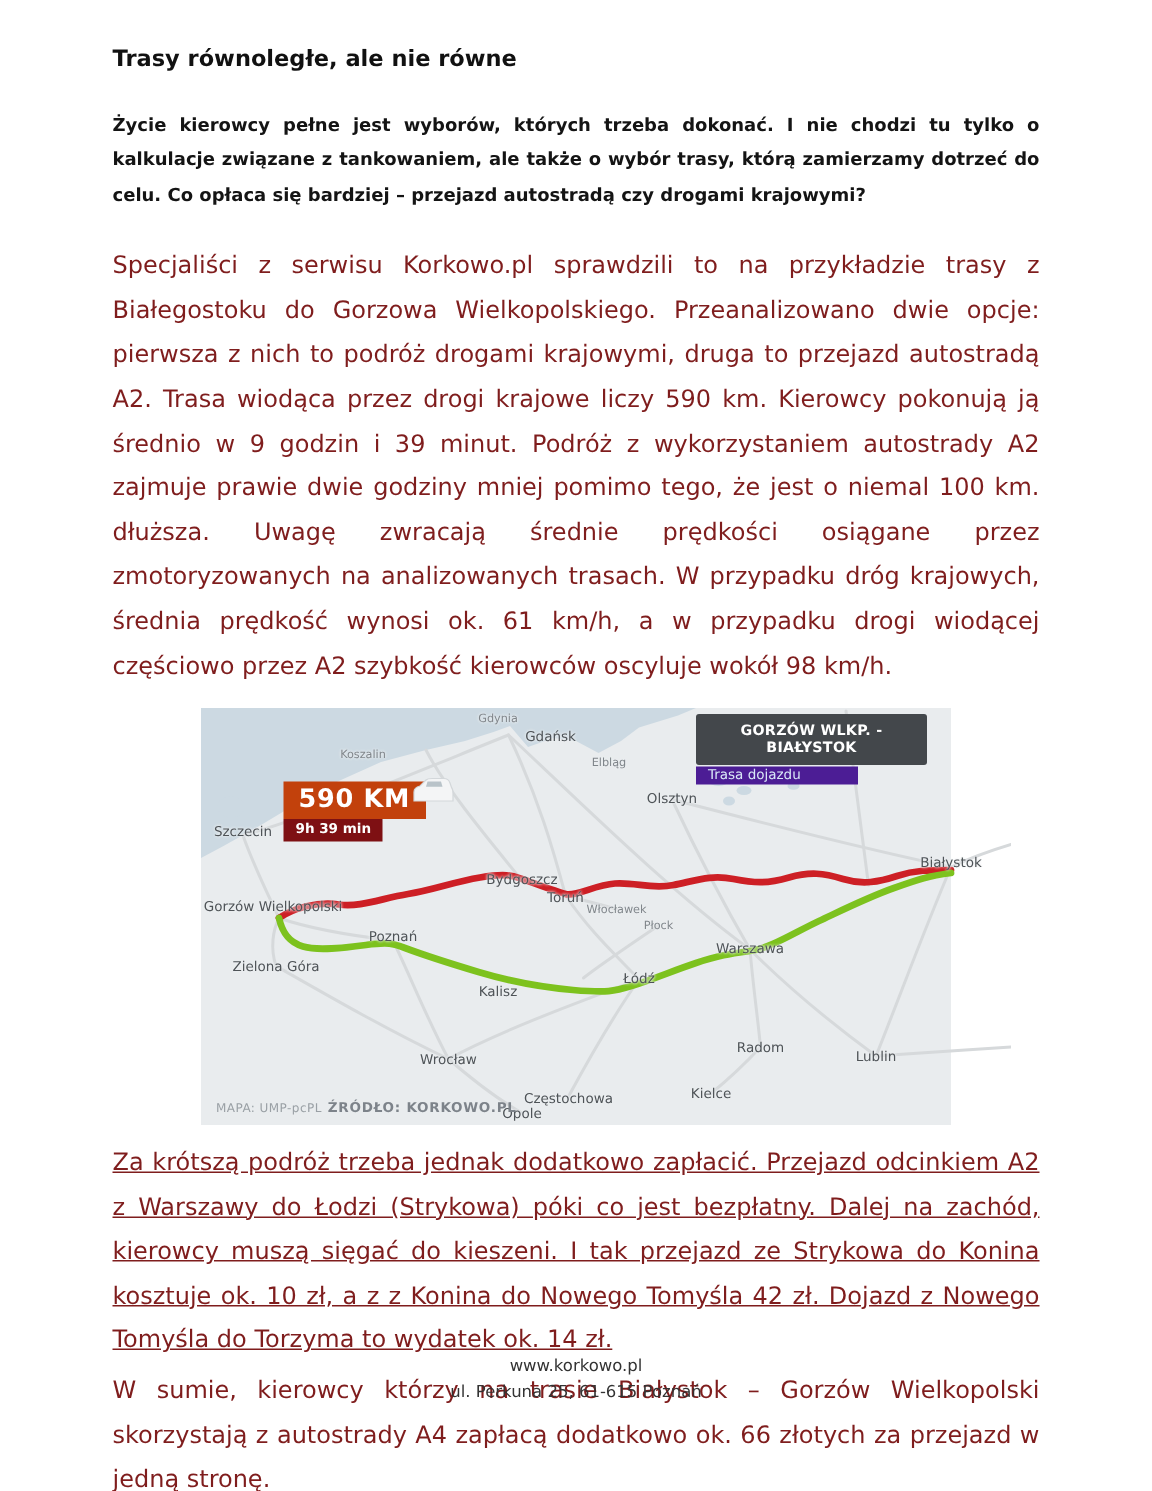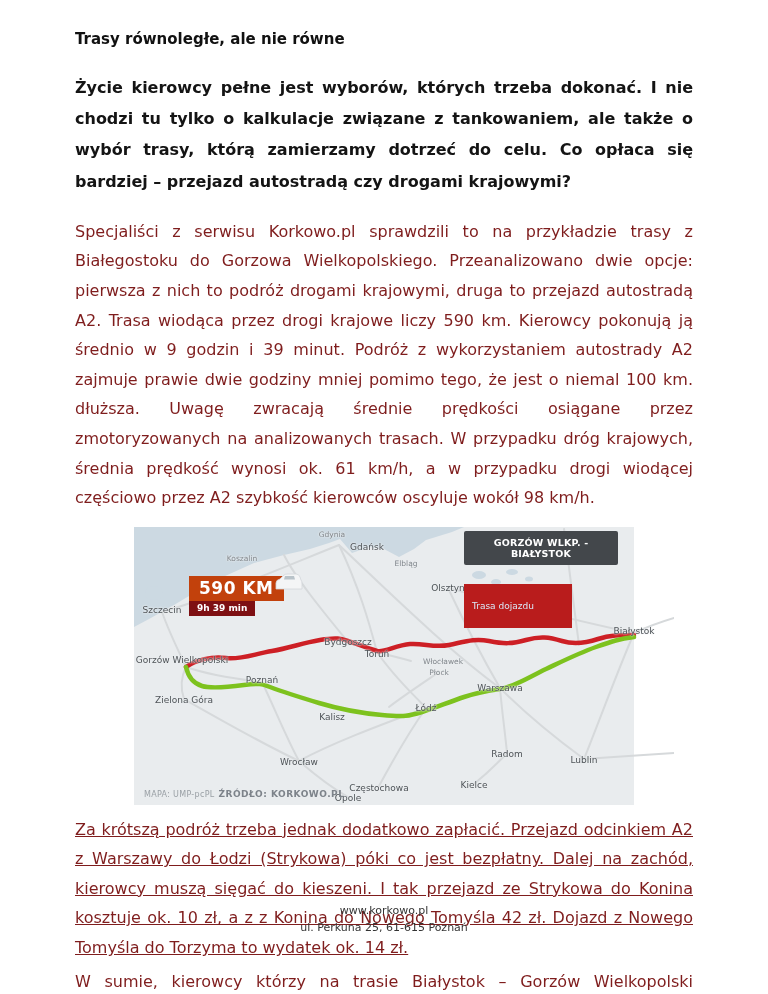--- a/index.html
+++ b/index.html
@@ -22,21 +22,21 @@
     letter-spacing:-0.5px;
   }
   h1.title{
     font-size:15px;
     font-weight:700;
     margin:30px 0 0;
     color:#111;
   }
   p.lead{
     font-weight:700;
-    font-size:16px;
+    font-size:12px;
     line-height:1.95;
     text-align:justify;
     margin:24px 0 16px;
     color:#141414;
   }
   p.body-para{
     font-size:16px;
     line-height:1.85;
     text-align:justify;
     margin:20px 0 0;
@@ -65,23 +65,23 @@
   .city.sm{font-size:7.5px;color:#80868b;}
 
   .map-head{position:absolute;top:4px;right:16px;width:154px;z-index:5;}
   .map-head .t{
     background:#43474b;color:#fff;
     font-size:9.5px;font-weight:700;
     text-align:center;padding:6px 2px;
     border-radius:2px;letter-spacing:.2px;
   }
   .map-head .s{
-    background:#b91c1c;color:#d9e8f7;
-    font-size:9px;padding:17px 8px;
-    width:92px;margin-top:19px;
+    background:#4c1d95;color:#d9e8f7;
+    font-size:9px;padding:1px 8px;
+    width:92px;margin-top:1px;
   }
 
   .route-badge{position:absolute;z-index:5;}
   .route-badge .dist{
     display:inline-block;color:#fff;font-weight:700;
     font-size:17px;letter-spacing:.5px;
     padding:2px 10px 3px;
   }
   .route-badge .time{
     display:block;width:max-content;color:#fff;font-weight:700;
@@ -165,21 +165,21 @@
           <span class="city sm" style="left: 198px; top: 7px;">Gdynia</span>
           <span class="city lg" style="left: 201px; top: 20px; margin-left: 32px;">Gdańsk</span>
           <span class="city sm" style="left: 108px; top: 31px;">Koszalin</span>
           <span class="city sm" style="left: 272px; top: 36px;">Elbląg</span>
           <span class="city lg" style="left: 314px; top: 61px;">Olsztyn</span>
           <span class="city lg" style="left: 28px; top: 83px;">Szczecin</span>
           <span class="city lg" style="left: 214px; top: 115px;">Bydgoszcz</span>
           <span class="city lg" style="left: 243px; top: 127px;">Toruń</span>
           <span class="city lg" style="left: 500px; top: 104px;">Białystok</span>
           <span class="city lg" style="left: 48px; top: 133px;">Gorzów Wielkopolski</span>
-          <span class="city sm" style="left: 277px; top: 134px; margin-left: 32px;">Włocławek</span>
+          <span class="city sm" style="left: 277px; top: 134px;">Włocławek</span>
           <span class="city sm" style="left: 305px; top: 145px;">Płock</span>
           <span class="city lg" style="left: 128px; top: 153px;">Poznań</span>
           <span class="city lg" style="left: 366px; top: 161px;">Warszawa</span>
           <span class="city lg" style="left: 50px; top: 173px;">Zielona Góra</span>
           <span class="city lg" style="left: 292px; top: 181px;">Łódź</span>
           <span class="city lg" style="left: 198px; top: 190px;">Kalisz</span>
           <span class="city lg" style="left: 373px; top: 227px;">Radom</span>
           <span class="city lg" style="left: 450px; top: 233px;">Lublin</span>
           <span class="city lg" style="left: 165px; top: 235px;">Wrocław</span>
           <span class="city lg" style="left: 340px; top: 258px;">Kielce</span>

